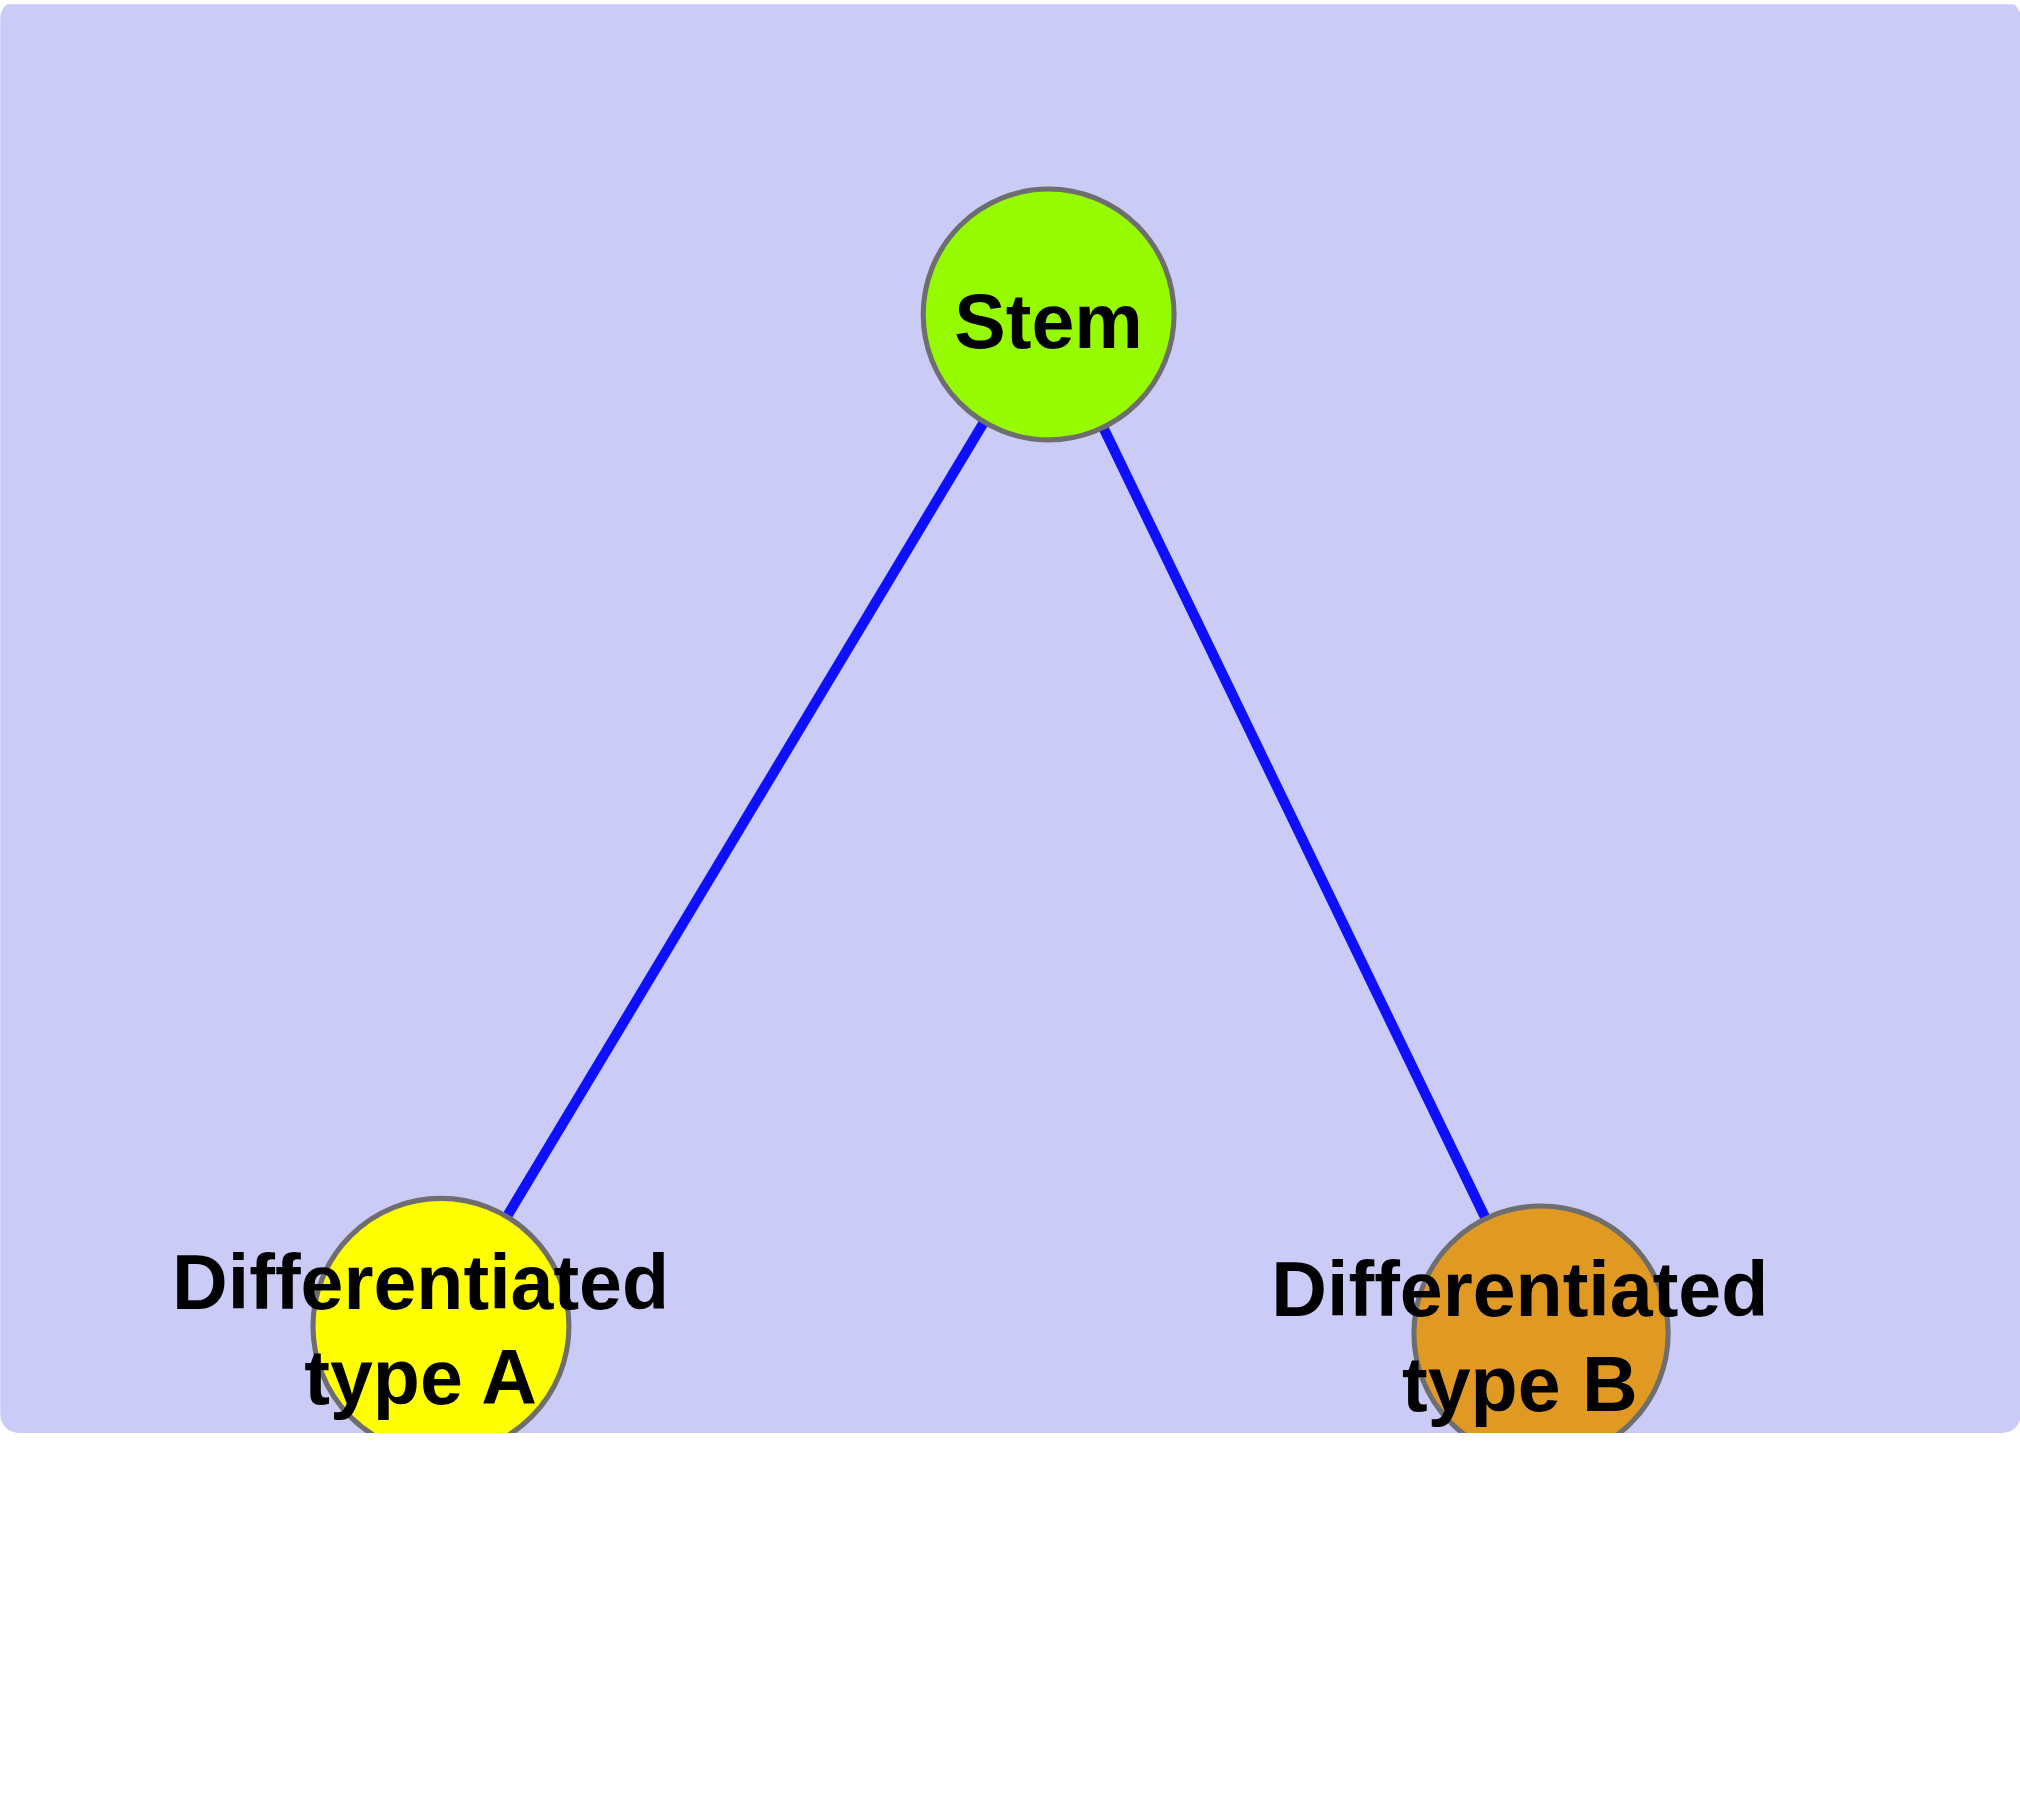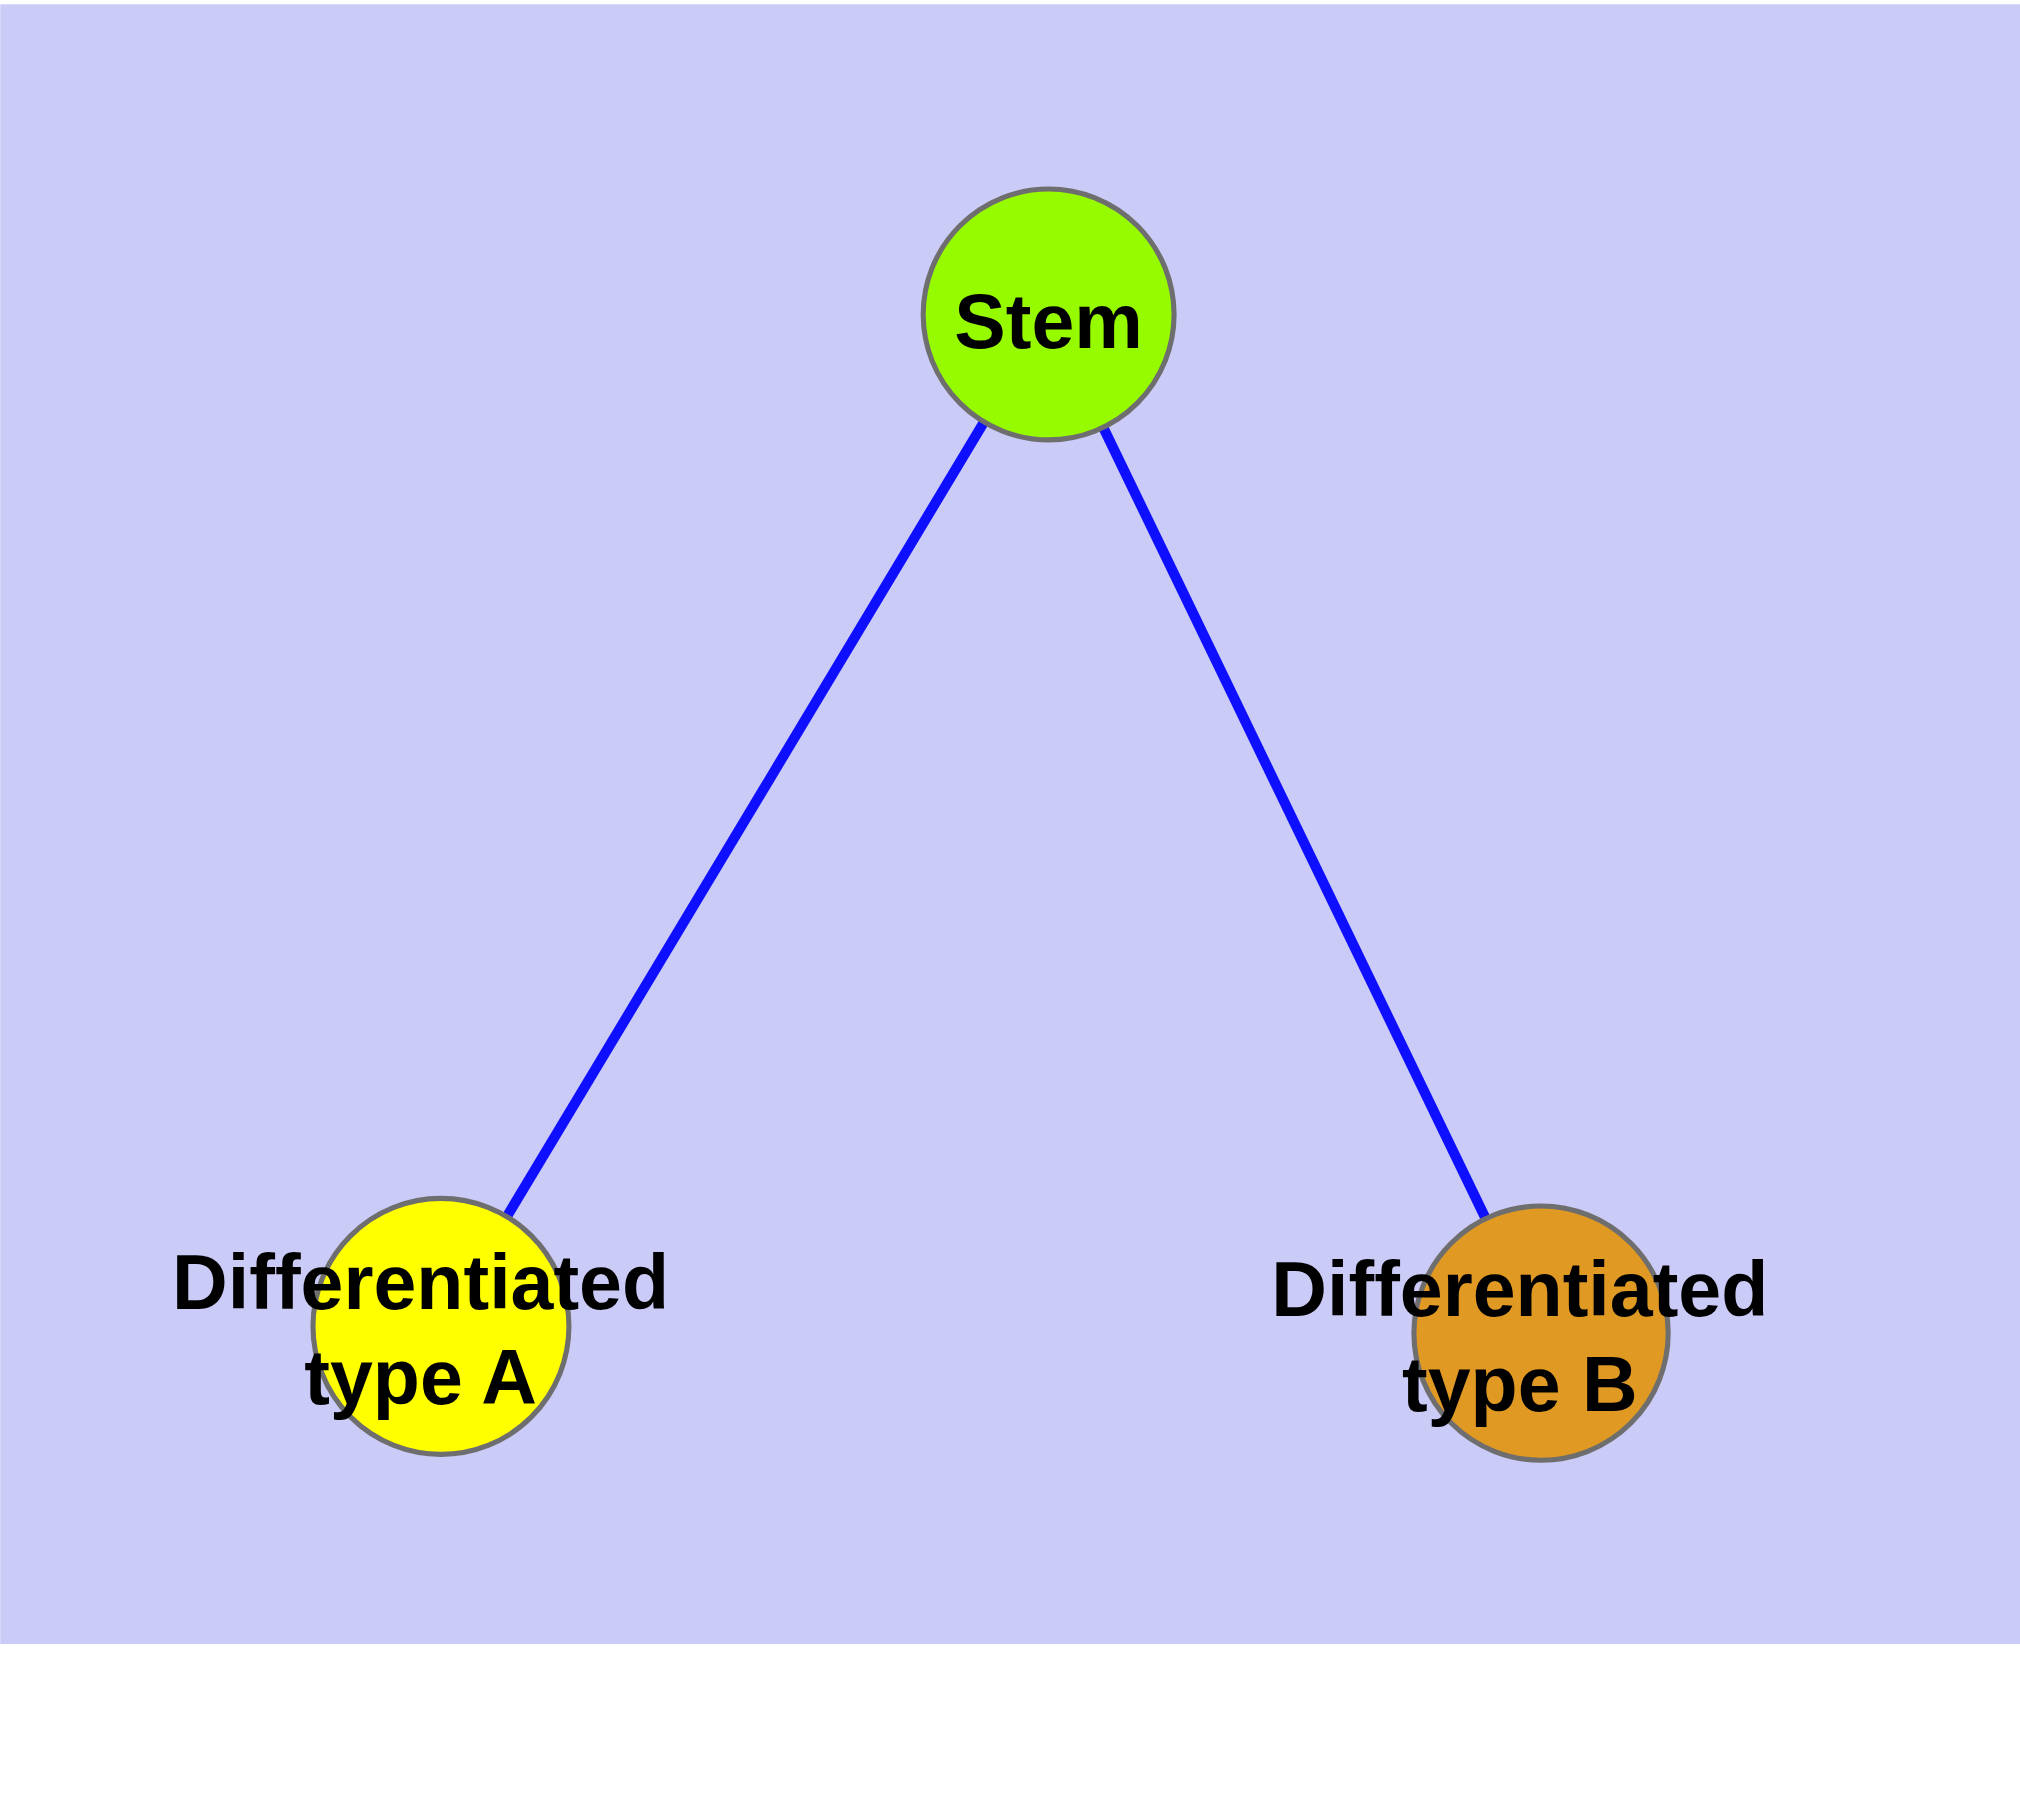--- a/index.html
+++ b/index.html
@@ -4,23 +4,24 @@
 <style>
   html, body {
     margin: 0;
     padding: 0;
     background: #ffffff;
     font-family: "Liberation Sans", sans-serif;
   }
   #stage {
     position: relative;
     width: 2021px;
-    height: 1644px;
+    height: 1433px;
     overflow: hidden;
     background: #ffffff;
+    border-radius: 19px;
   }
   #graph-svg {
     position: absolute;
     left: 0;
     top: 0;
     display: block;
   }
   #graph-svg text {
     font-family: "Liberation Sans", sans-serif;
     font-weight: bold;

